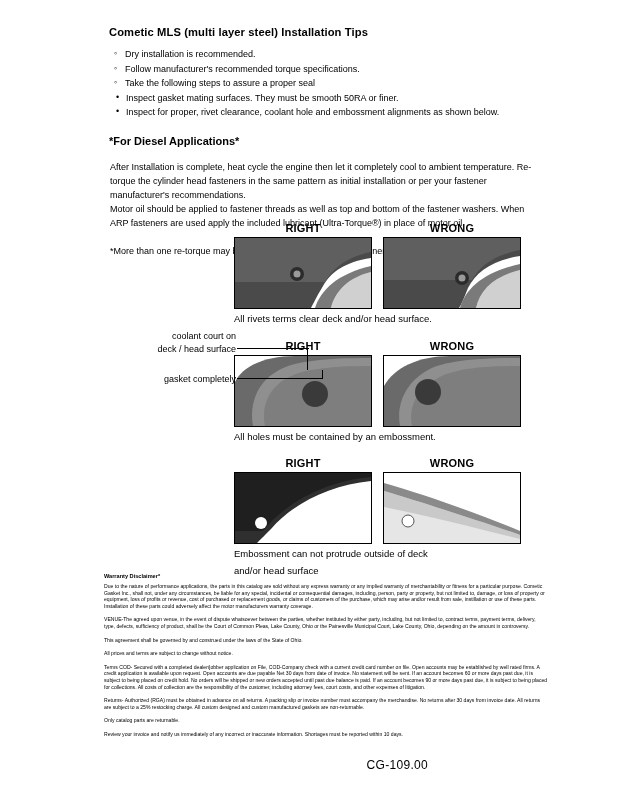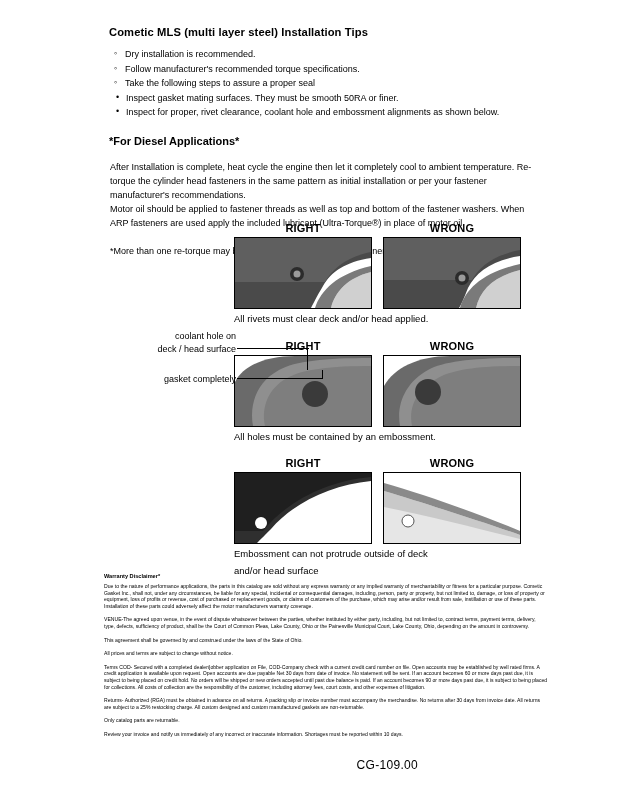--- a/index.html
+++ b/index.html
@@ -170,21 +170,21 @@
     margin: 0 0 4px 0;
   }
   .warranty p {
     font-size: 5.1px;
     line-height: 6.6px;
     margin: 0 0 7px 0;
     text-align: left;
   }
   .docnum {
     position: absolute;
-    right: 78px;
+    right: 68px;
     bottom: 28px;
     font-size: 12px;
     letter-spacing: 0.3px;
   }
 </style>
 </head>
 <body>
 
 <div class="page">
 
@@ -233,21 +233,21 @@
             <path d="M0,0 L136,0 L136,12 C110,17 96,28 88,42 L0,42 Z" fill="#5f5f5f"></path>
             <path d="M92,70 C96,52 110,38 136,32 L136,70 Z" fill="#d0d0d0"></path>
             <path d="M76,70 C82,50 100,34 136,26 L136,32 C110,38 96,52 92,70 Z" fill="#7a7a7a"></path>
             <circle cx="78" cy="40" r="7" fill="#2b2b2b"></circle>
             <circle cx="78" cy="40" r="3.5" fill="#9a9a9a"></circle>
           </svg>
         </div>
       </div>
     </div>
     <div class="cap-wrap">
-      <div class="fig-caption">All rivets must clear deck and/or head applied.</div>
+      <div class="fig-caption">All rivets terms clear deck and/or head surface.</div>
     </div>
 
     <div class="fig-row row2">
       <div class="fig-col">
         <div class="fig-label">RIGHT</div>
         <div class="fig-box">
           <svg width="136" height="70" viewBox="0 0 136 70">
             <rect x="0" y="0" width="136" height="70" fill="#ffffff"></rect>
             <path d="M0,70 L0,26 C8,10 30,0 60,0 L136,0 L136,70 Z" fill="#6a6a6a"></path>
             <path d="M18,70 C14,48 22,26 44,14 C60,5 90,2 136,2 L136,70 Z" fill="#8f8f8f"></path>
@@ -298,21 +298,21 @@
           </svg>
         </div>
       </div>
     </div>
     <div class="cap-wrap">
       <div class="fig-caption">Embossment can not protrude outside of deck</div>
       <div class="fig-caption">and/or head surface</div>
     </div>
 
     <div class="callouts">
-      <div>coolant hole on</div>
+      <div>coolant court on</div>
       <div>deck / head surface</div>
     </div>
     <div class="lead-line" style="left:133px; top:126px; width:72px;"></div>
     <div class="lead-line" style="left:203px; top:126px; width:1px; height:22px;"></div>
 
     <div class="callout2">
       <span>gasket completely</span>
     </div>
     <div class="lead-line" style="left:133px; top:156px; width:86px;"></div>
     <div class="lead-line" style="left:218px; top:148px; width:1px; height:9px;"></div>

